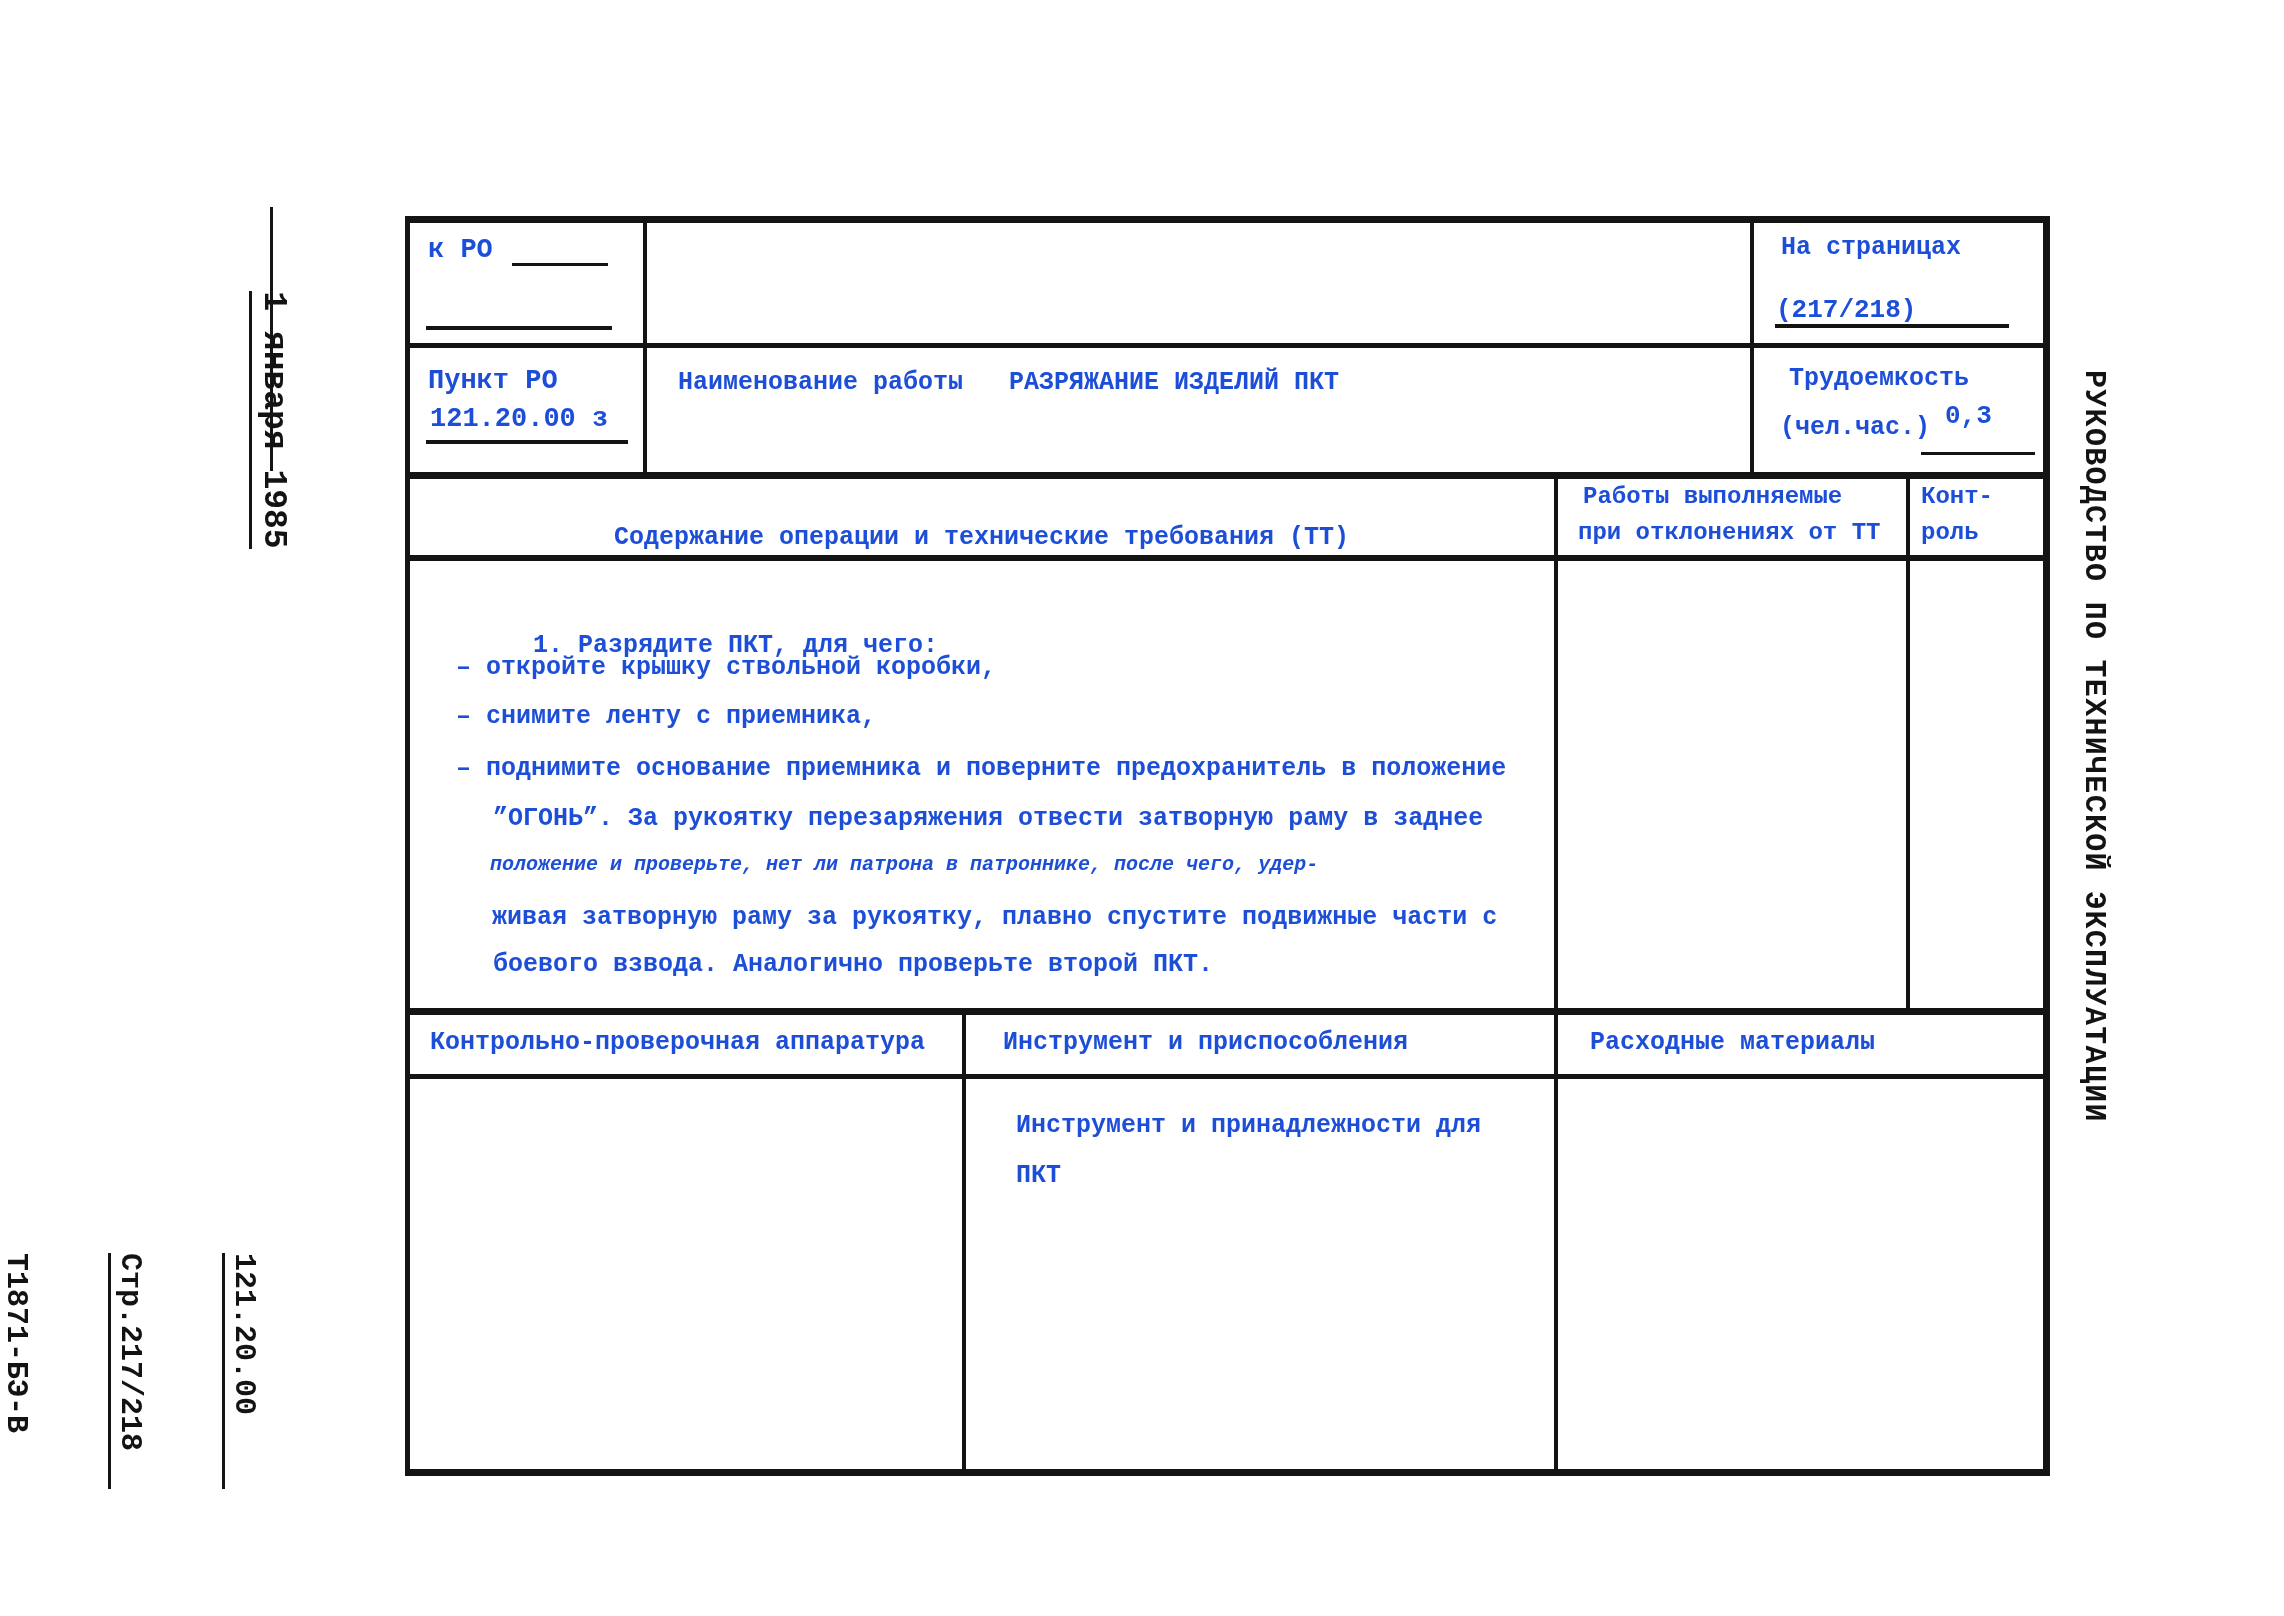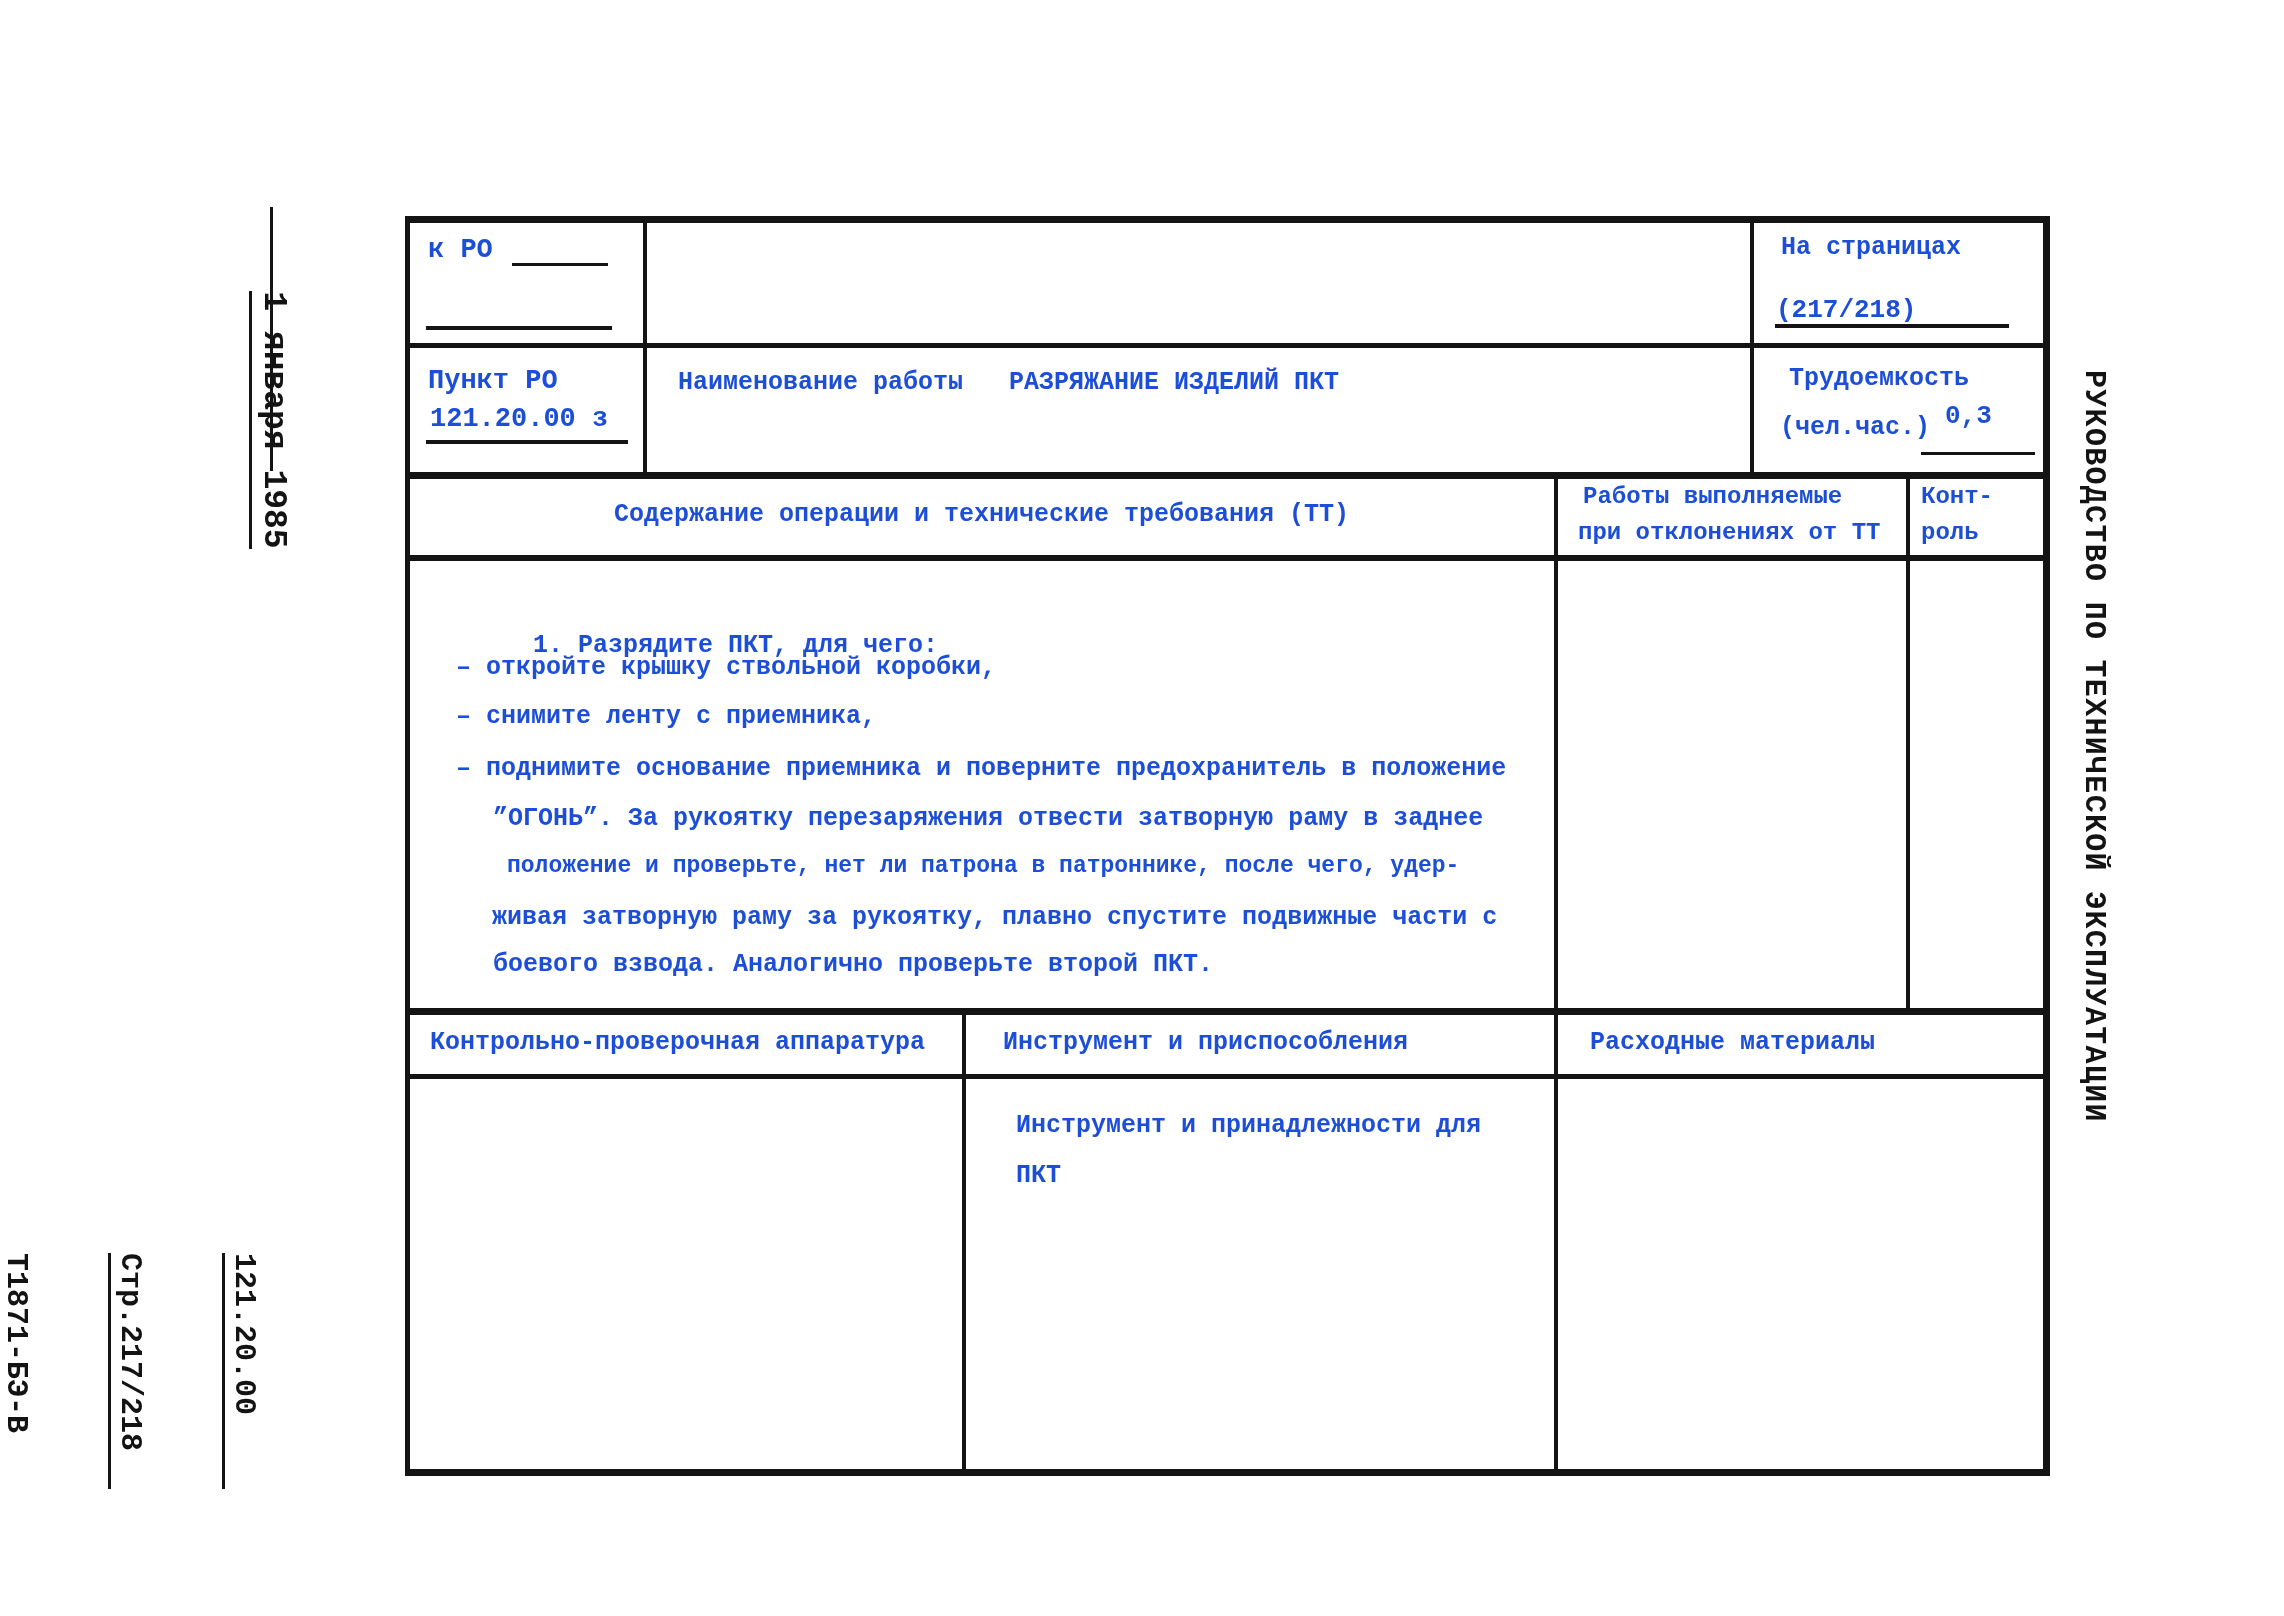--- a/index.html
+++ b/index.html
@@ -27,21 +27,21 @@
     transform-origin:top left;
     transform:rotate(90deg);
     font-weight:700;
     white-space:pre;
     color:#131313;
   }
   .u-span{border-bottom:3.3px solid #141414;padding-bottom:2.6px;}
   .f-line{display:block;}
   .f-underlined{border-bottom:3.3px solid #141414;}
   .title{letter-spacing:11px;word-spacing:14.3px;}
-  .centered{text-align:center;}
+  .centered{text-align:center;margin-top:23px;}
 </style>
 </head>
 <body>
 
 <div class="page">
 
   <div class="ln" style="left:270px;top:207px;width:3.3px;height:264px;"></div>
 
   <div class="rot" style="left:342px;top:212px;width:273px;font-size:33px;line-height:46px;">
     <span class="u-span">1 января 1985</span>
@@ -98,21 +98,21 @@
   <div class="t" style="left:1578px;top:520px;font-size:24px;">при отклонениях от ТТ</div>
   <div class="t" style="left:1921px;top:484px;font-size:24px;">Конт-</div>
   <div class="t" style="left:1921px;top:520px;font-size:24px;">роль</div>
 
   <div>
     <div class="t" style="left:533px;top:632px;font-size:25px;">1. Разрядите ПКТ, для чего:</div>
     <div class="t" style="left:456px;top:654px;font-size:25px;">– откройте крышку ствольной коробки,</div>
     <div class="t" style="left:456px;top:703px;font-size:25px;">– снимите ленту с приемника,</div>
     <div class="t" style="left:456px;top:755px;font-size:25px;">– поднимите основание приемника и поверните предохранитель в положение</div>
     <div class="t" style="left:493px;top:805px;font-size:25px;">”ОГОНЬ”. За рукоятку перезаряжения отвести затворную раму в заднее</div>
-    <div class="t" style="left:507px;top:854px;font-size:23px;">положение и проверьте, нет ли патрона в патроннике, после чего, удер-</div>
+    <div class="t" style="left:490px;top:854px;font-size:20px;font-style:italic;">положение и проверьте, нет ли патрона в патроннике, после чего, удер-</div>
     <div class="t" style="left:492px;top:904px;font-size:25px;">живая затворную раму за рукоятку, плавно спустите подвижные части с</div>
     <div class="t" style="left:493px;top:951px;font-size:25px;">боевого взвода. Аналогично проверьте второй ПКТ.</div>
   </div>
 
   <div class="t" style="left:430px;top:1029px;font-size:25px;">Контрольно-проверочная аппаратура</div>
   <div class="t" style="left:1003px;top:1029px;font-size:25px;">Инструмент и приспособления</div>
   <div class="t" style="left:1590px;top:1029px;font-size:25px;">Расходные материалы</div>
 
   <div class="t" style="left:1016px;top:1112px;font-size:25px;">Инструмент и принадлежности для</div>
   <div class="t" style="left:1016px;top:1162px;font-size:25px;">ПКТ</div>

